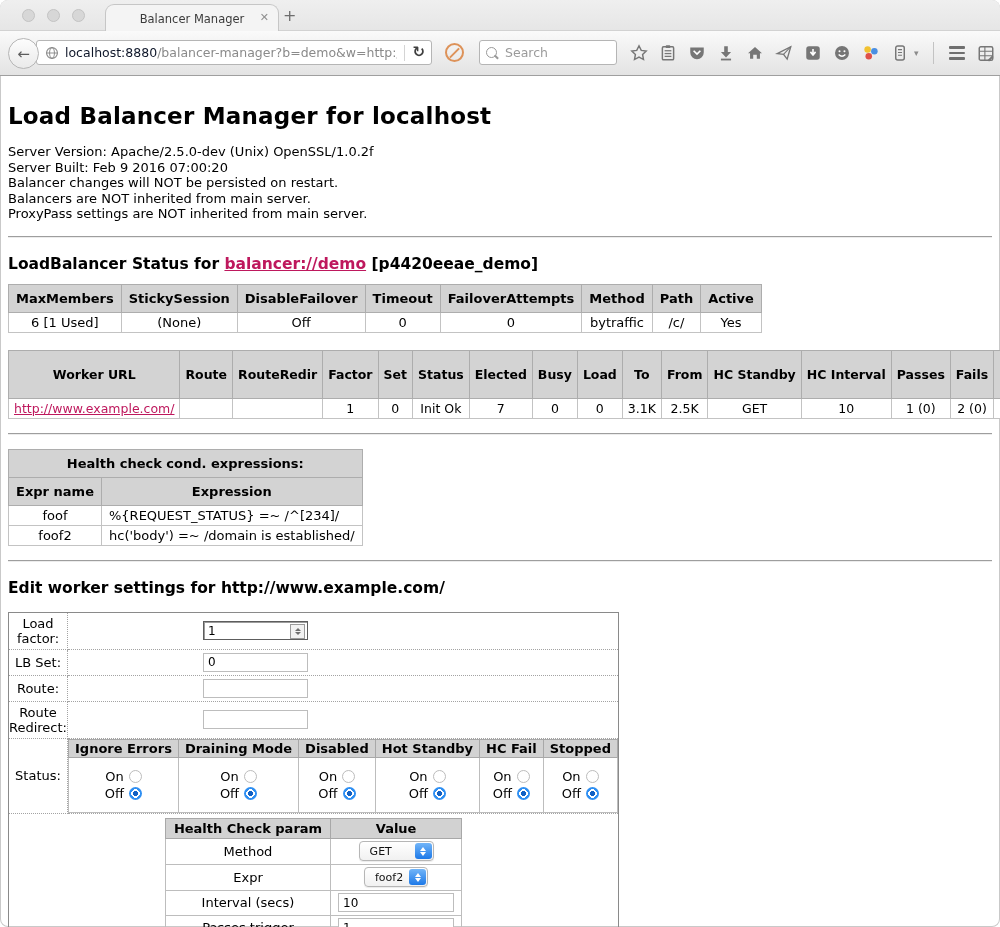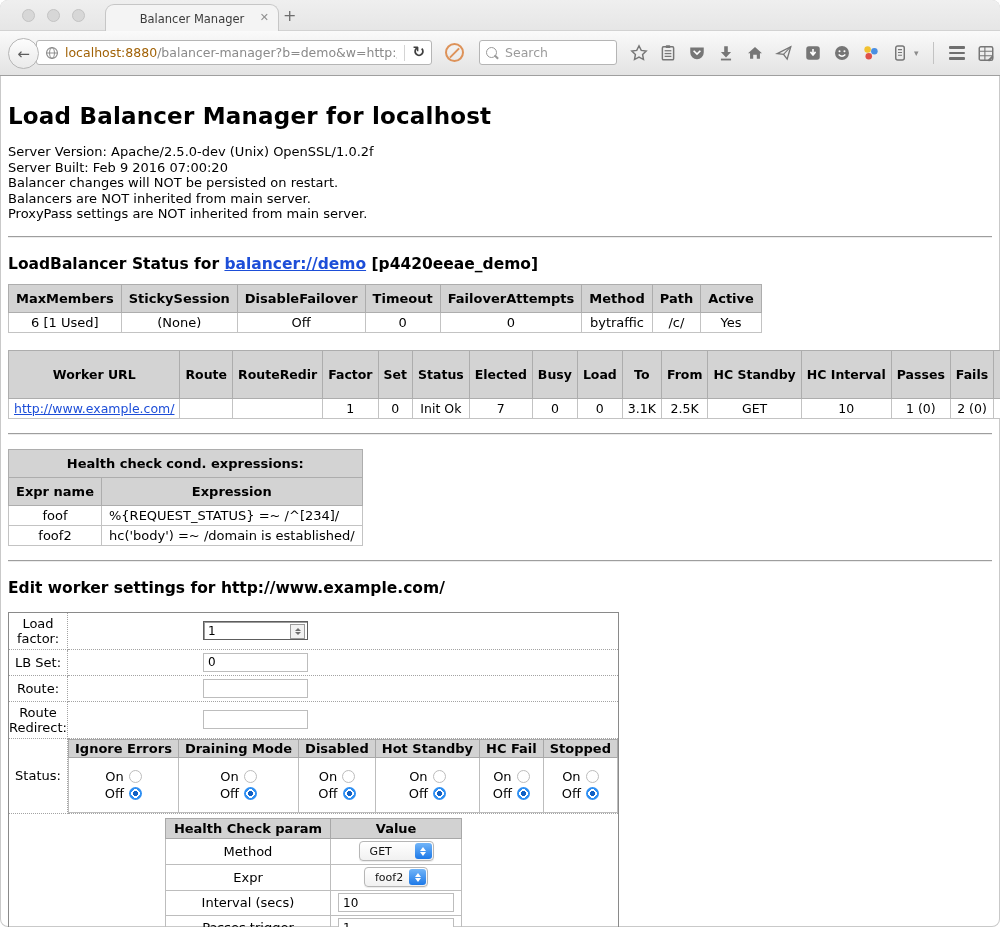--- a/index.html
+++ b/index.html
@@ -21,21 +21,21 @@
   
   .toolbar{height:44px;background:linear-gradient(#fafafa,#e3e3e3);border-bottom:1px solid #9f9f9f;
            display:flex;align-items:center;position:relative;}
   .backbtn{width:29px;height:29px;border-radius:50%;border:1px solid #b6b6b6;background:linear-gradient(#fdfdfd,#eaeaea);
            display:flex;align-items:center;justify-content:center;color:#5c5c5c;font-size:15px;
            position:absolute;left:8px;top:7px;z-index:2;}
   .urlbar{position:absolute;left:36px;top:9px;width:396px;height:25px;background:#fff;border:1px solid #b5b5b5;
           border-radius:3px;display:flex;align-items:center;box-sizing:border-box;padding:0 6px;overflow:hidden;}
   .urlbar .globe{margin:0 6px 0 2px;flex:0 0 auto;display:flex;}
   .urltext{font-size:12.5px;white-space:nowrap;overflow:hidden;flex:1;}
-  .urltext .domain{color:#a16207;}
+  .urltext .domain{color:#0f172a;}
   .urltext .path{color:#8a8a8a;}
   .urlbar .sep{width:1px;height:16px;background:#d4d4d4;margin:0 7px;flex:0 0 auto;}
   .urlbar .reload{color:#3f3f3f;font-size:15px;font-weight:bold;flex:0 0 auto;line-height:1;}
   .blockicon{position:absolute;left:445px;top:12px;width:19px;height:19px;border:2px solid #dd9259;border-radius:50%;
              box-sizing:border-box;}
   .blockicon::after{content:"";position:absolute;left:1px;top:6.5px;width:13px;height:2px;background:#dd9259;
                     transform:rotate(-45deg);}
   .searchbar{position:absolute;left:479px;top:9px;width:138px;height:25px;background:#fff;border:1px solid #b5b5b5;
              border-radius:3px;display:flex;align-items:center;box-sizing:border-box;padding:0 6px;}
   .mag{width:9px;height:9px;border:1.6px solid #9a9a9a;border-radius:50%;position:relative;margin-right:6px;flex:0 0 auto;}
@@ -48,21 +48,21 @@
   .tb-sep{width:1px;height:22px;background:#c3c3c3;margin:0 3px;}
   .burger{display:flex;flex-direction:column;gap:3px;}
   .burger span{width:16px;height:2.4px;background:#6f6f6f;border-radius:1px;}
 
   
   .content{padding:0 8px;color:#000;}
   h1.pagetitle{font-size:23px;margin:27px 0 15px 0;letter-spacing:0.2px;}
   .serverinfo div{font-size:13px;line-height:15.6px;}
   hr.rule{border:none;border-top:1px solid #9e9e9e;border-bottom:1px solid #ececec;height:0;margin:14px 0;}
   h3.sect{font-size:15.5px;margin:17px 0 11px 0;}
-  a.vlink{color:#1d4ed8;text-decoration:underline;}
+  a.vlink{color:#be185d;text-decoration:underline;}
 
   table.bm{border-collapse:collapse;border:1px solid #868686;font-size:13px;background:#fff;}
   table.bm th{background:#d3d3d3;font-weight:bold;padding:6px 7px;border:1px solid #adadad;white-space:nowrap;text-align:center;}
   table.bm td{padding:2px 7px;border:1px solid #c3c3c3;text-align:center;white-space:nowrap;}
 
   table.worker{font-size:12.5px;margin-top:17px;}
   table.worker th{padding:16px 5px;}
   table.worker td{padding:2px 5px;}
   table.worker td:first-child{text-align:left;min-width:158px;}
 

